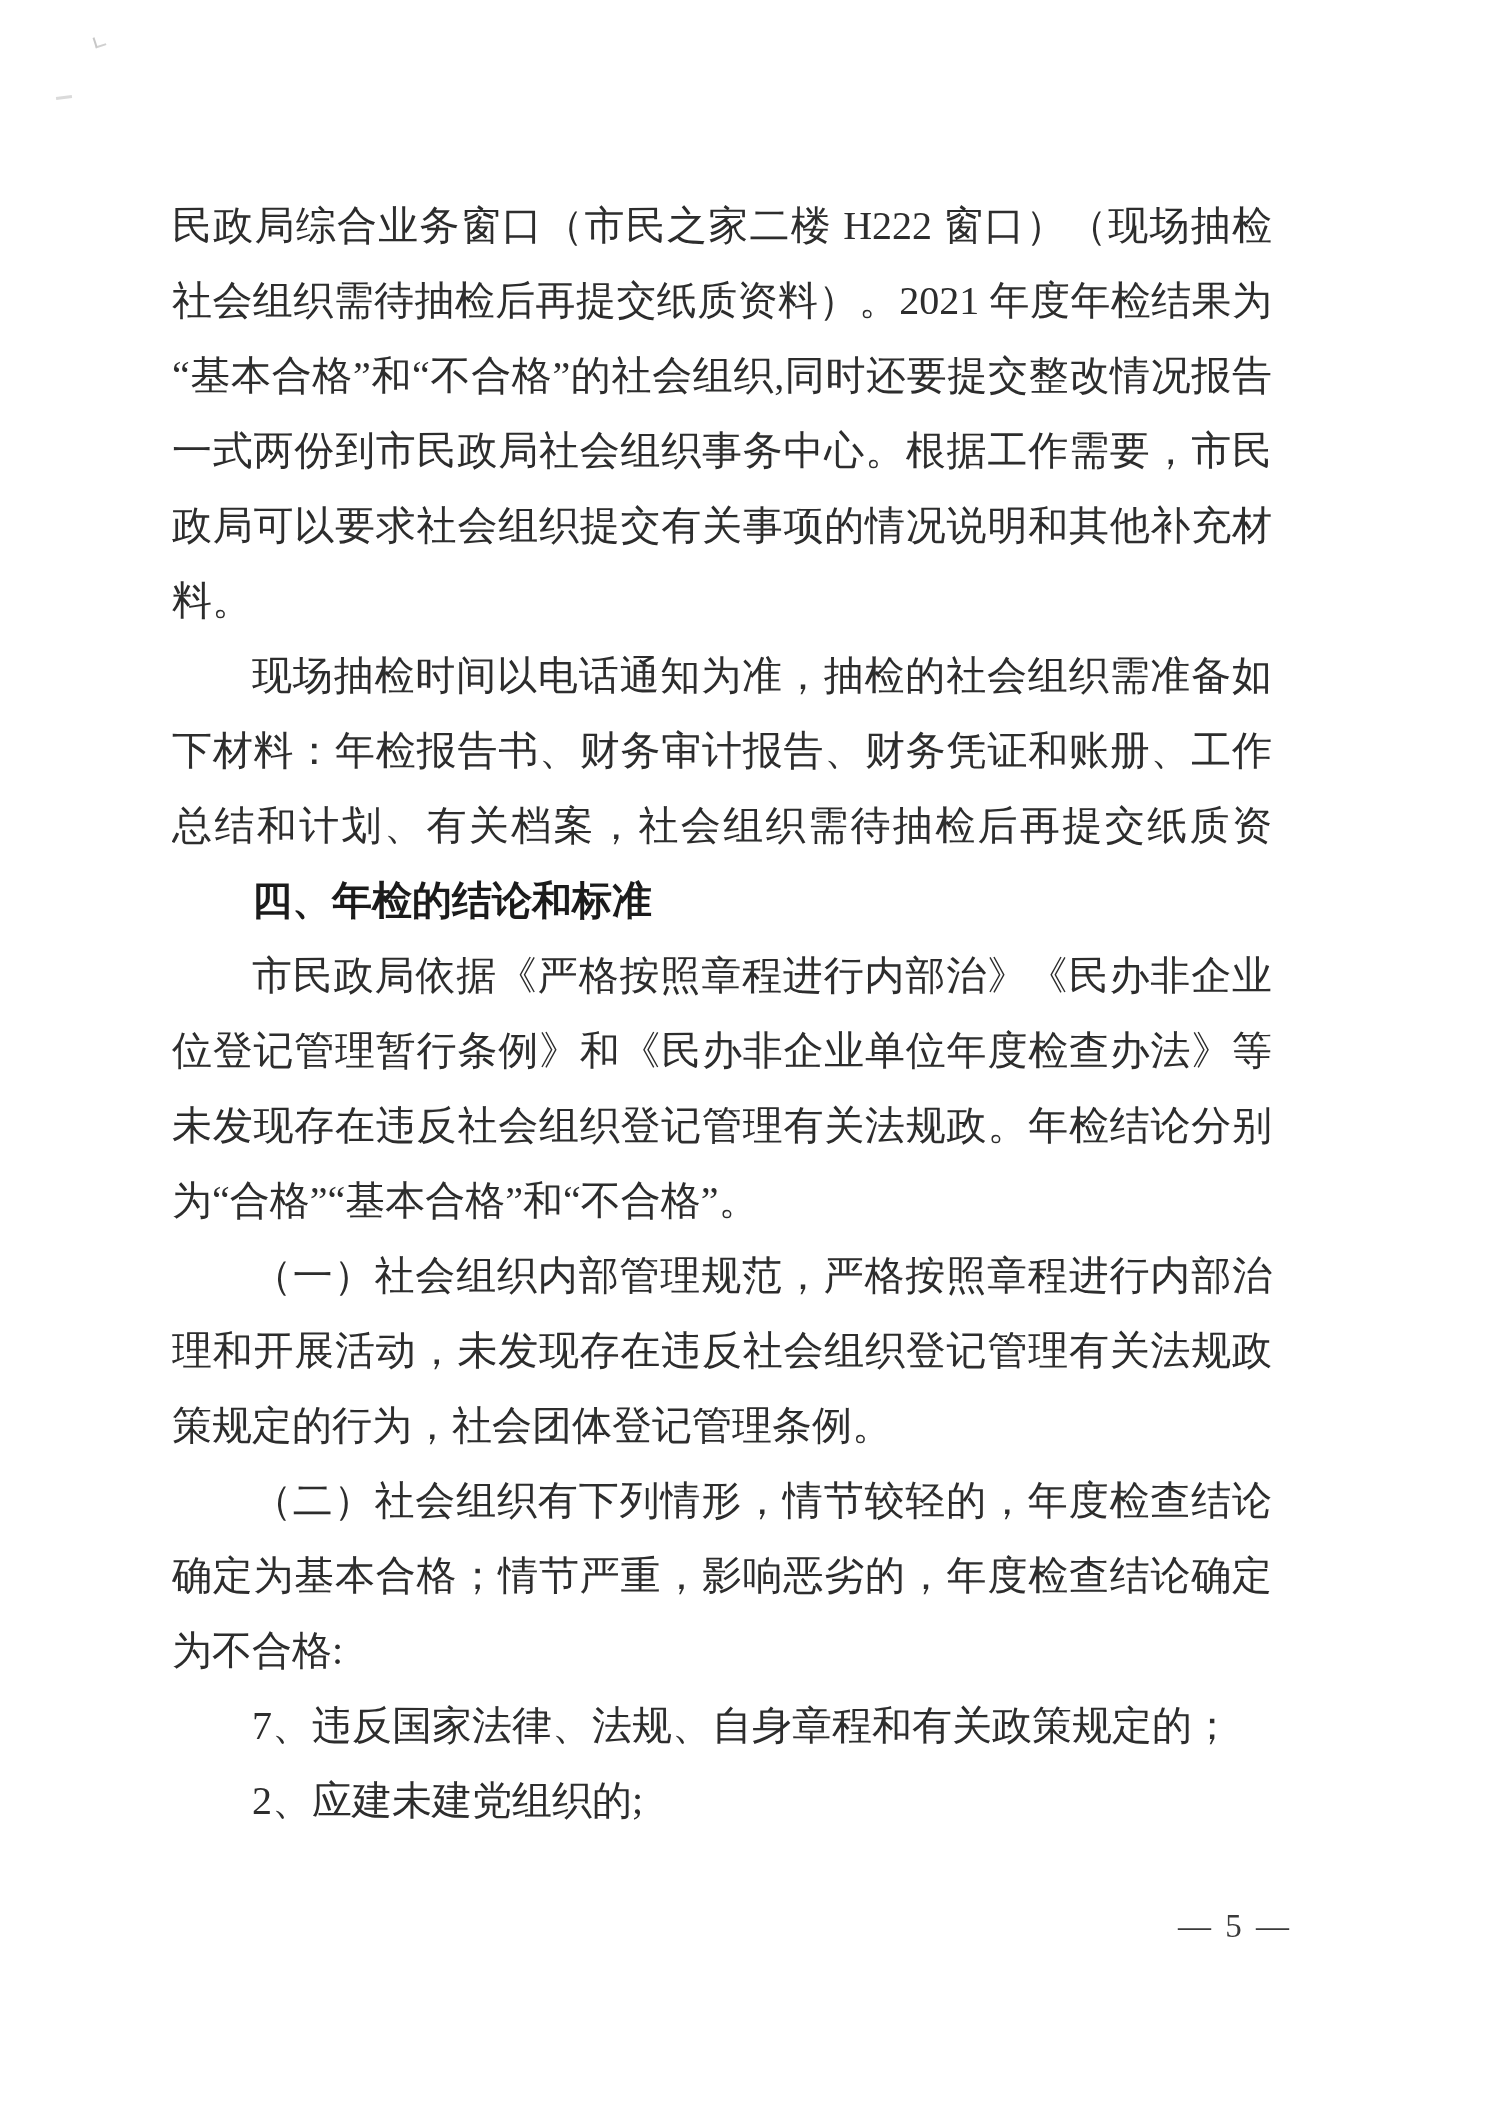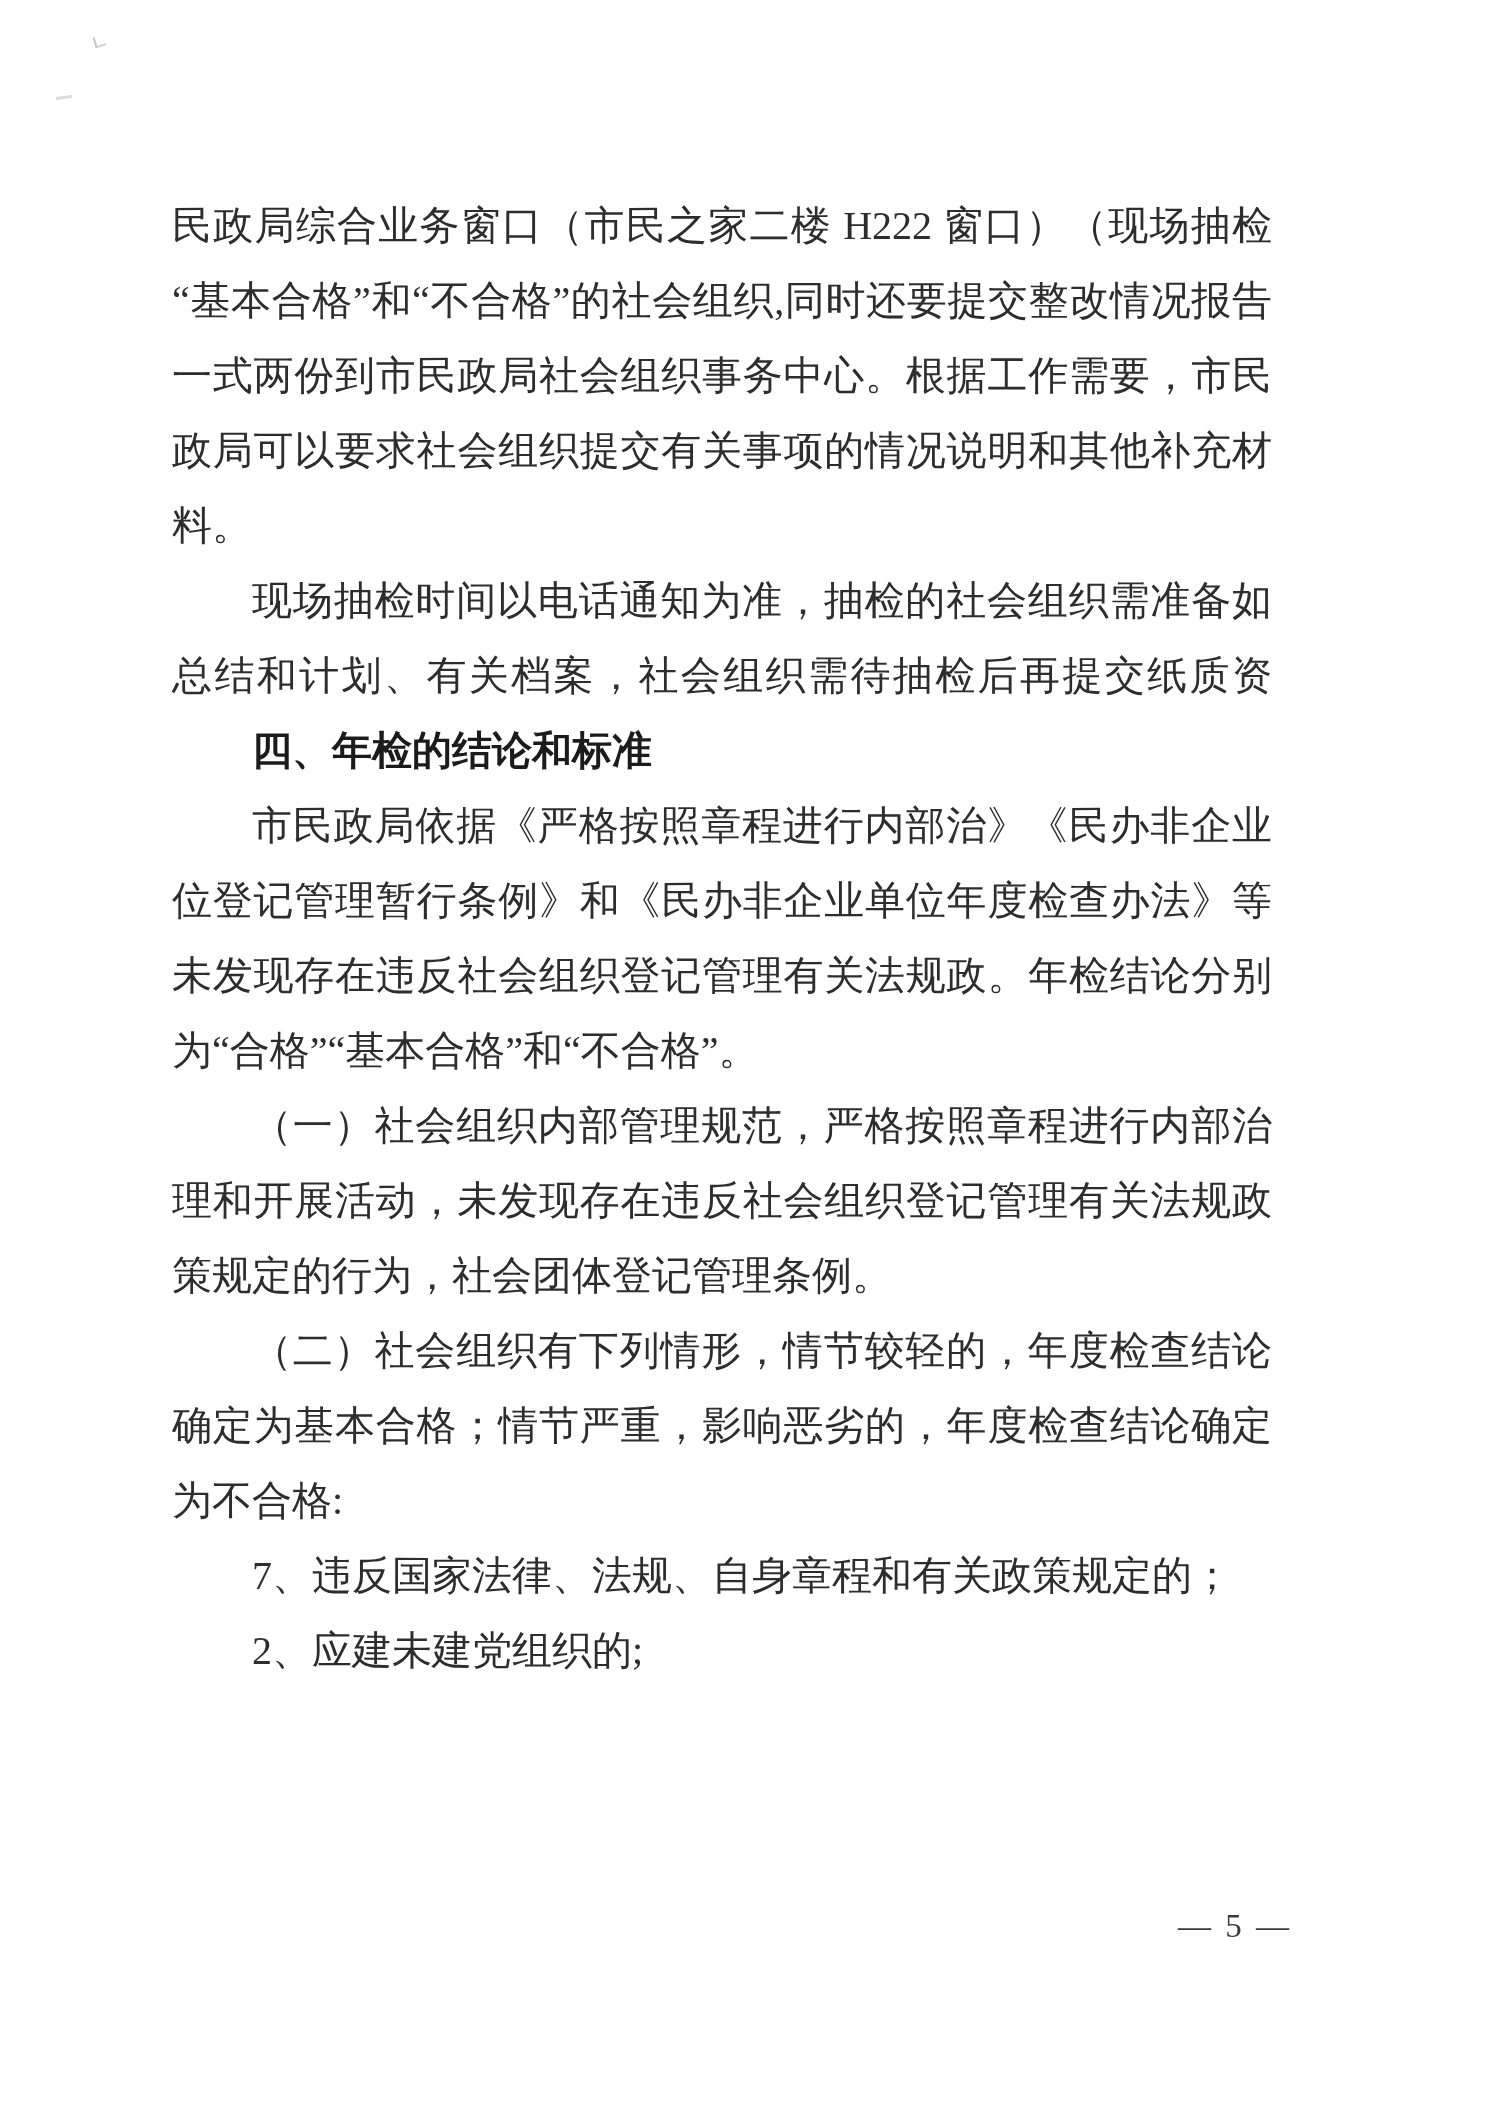--- a/index.html
+++ b/index.html
@@ -76,25 +76,27 @@
 </style>
 </head>
 <body>
 
 <div class="page">
   <div class="speck-1"></div>
   <div class="speck-2"></div>
 
   <div class="doc-body">
       <div class="line">民政局综合业务窗口（市民之家二楼 H222 窗口）（现场抽检的</div>
+      <div class="line">社会组织需待抽检后再提交纸质资料）。2021 年度年检结果为</div>
       <div class="line">“基本合格”和“不合格”的社会组织,同时还要提交整改情况报告</div>
       <div class="line">一式两份到市民政局社会组织事务中心。根据工作需要，市民</div>
       <div class="line">政局可以要求社会组织提交有关事项的情况说明和其他补充材</div>
       <div class="line last">料。</div>
       <div class="line indent">现场抽检时间以电话通知为准，抽检的社会组织需准备如</div>
+      <div class="line">下材料：年检报告书、财务审计报告、财务凭证和账册、工作</div>
       <div class="line last">总结和计划、有关档案，社会组织需待抽检后再提交纸质资料。</div>
       <div class="line last indent heading">四、年检的结论和标准</div>
       <div class="line indent">市民政局依据《严格按照章程进行内部治》《民办非企业单</div>
       <div class="line">位登记管理暂行条例》和《民办非企业单位年度检查办法》等</div>
       <div class="line">未发现存在违反社会组织登记管理有关法规政。年检结论分别</div>
       <div class="line last">为“合格”“基本合格”和“不合格”。</div>
       <div class="line indent">（一）社会组织内部管理规范，严格按照章程进行内部治</div>
       <div class="line">理和开展活动，未发现存在违反社会组织登记管理有关法规政</div>
       <div class="line last">策规定的行为，社会团体登记管理条例。</div>
       <div class="line indent">（二）社会组织有下列情形，情节较轻的，年度检查结论</div>

